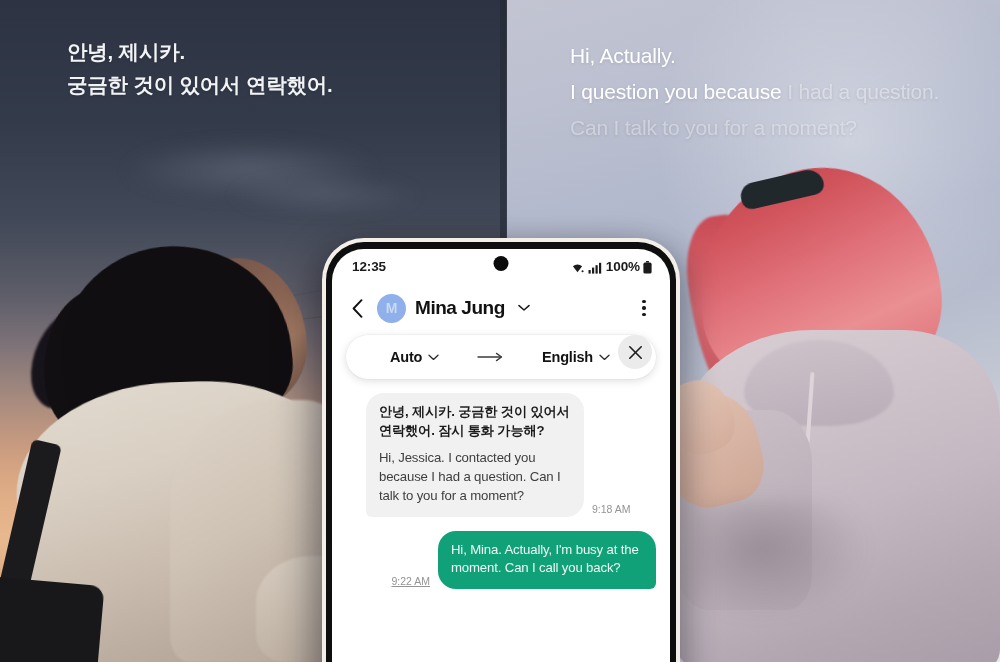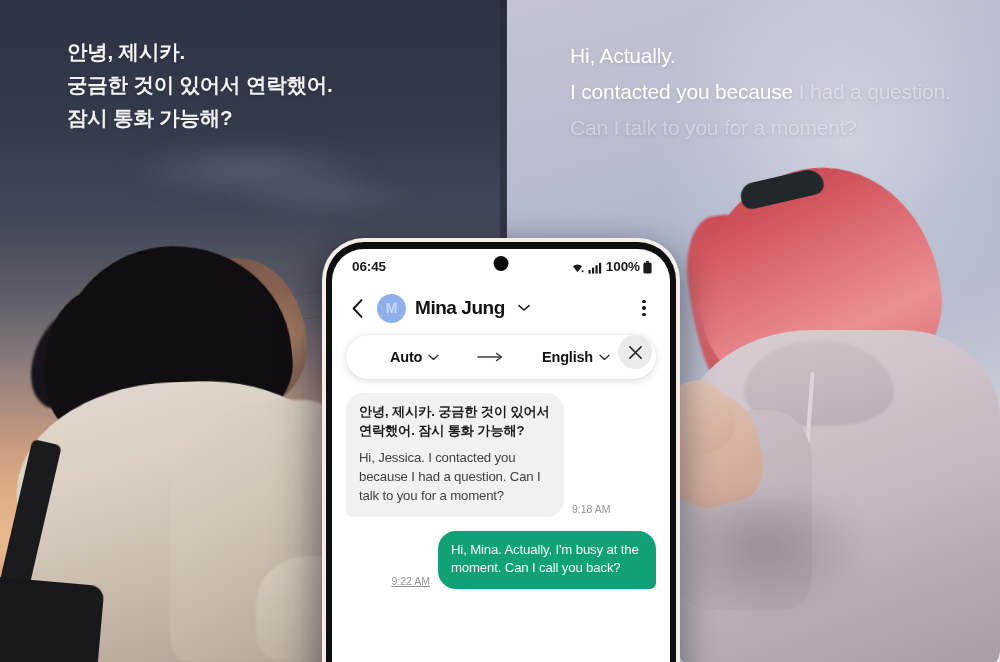--- a/index.html
+++ b/index.html
@@ -453,20 +453,21 @@
     border-radius: 50%;
     background: #ebebeb;
     display: flex; align-items: center; justify-content: center;
     cursor: pointer;
     flex: 0 0 auto;
   }
 
   
   .messages {
     padding: 14px 14px 0 14px;
+    margin-left: 20px;
   }
   .msg-row { display: flex; align-items: flex-end; margin-bottom: 14px; }
   .msg-row.incoming { justify-content: flex-start; }
   .msg-row.outgoing { justify-content: flex-end; }
 
   .bubble {
     max-width: 218px;
     border-radius: 18px;
     padding: 10px 13px 11px 13px;
     font-size: 13.2px;
@@ -540,41 +541,40 @@
     <div class="fig-r-arm" style="left:158px;"></div>
     <div class="fig-r-hand" style="left:162px;"></div>
     <div class="fig-r-shadow" style="left:184px;"></div>
   </div>
 
   <div class="divider"></div>
 
   <div class="caption caption-ko">
     <div>안녕, 제시카.</div>
     <div>궁금한 것이 있어서 연락했어.</div>
-    <div>잠시 통화 가능해?</div>
   </div>
 
   <div class="caption caption-en">
     <div>
       <span class="en-solid">Hi, Actually.</span>
     </div>
     <div>
-      <span class="en-solid">I contacted you because</span><span class="en-ghost"> I had a question.</span>
+      <span class="en-solid">I question you because</span><span class="en-ghost"> I had a question.</span>
     </div>
     <div>
       <span class="en-ghost2">Can I talk to you for a moment?</span>
     </div>
   </div>
 
   <div class="phone">
     <div class="phone-inner">
       <div class="screen">
 
         <div class="statusbar">
-          <span>06:45</span>
+          <span>12:35</span>
           <div class="camera-dot"></div>
           <div class="status-right">
             <svg class="ic-wifi" width="15" height="13" viewBox="0 0 16 13">
               <path d="M8 11.6 L3.1 5.2 A7.6 7.6 0 0 1 12.9 5.2 Z" fill="#1b1b1b"></path>
               <circle cx="13.4" cy="10.4" r="1.1" fill="#1b1b1b"></circle>
             </svg>
             <svg class="ic-signal" width="14" height="12" viewBox="0 0 14 12">
               <rect x="0.5" y="8" width="2.2" height="3.6" fill="#1b1b1b"></rect>
               <rect x="4" y="5.6" width="2.2" height="6" fill="#1b1b1b"></rect>
               <rect x="7.5" y="3.2" width="2.2" height="8.4" fill="#1b1b1b"></rect>

